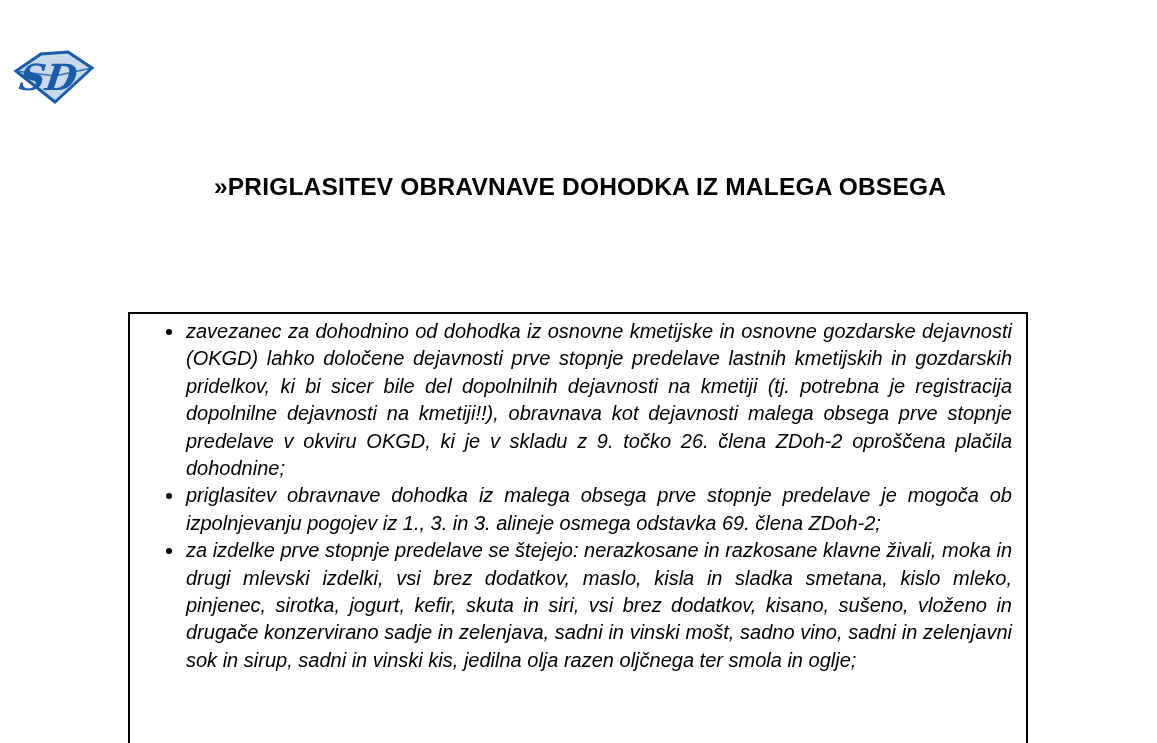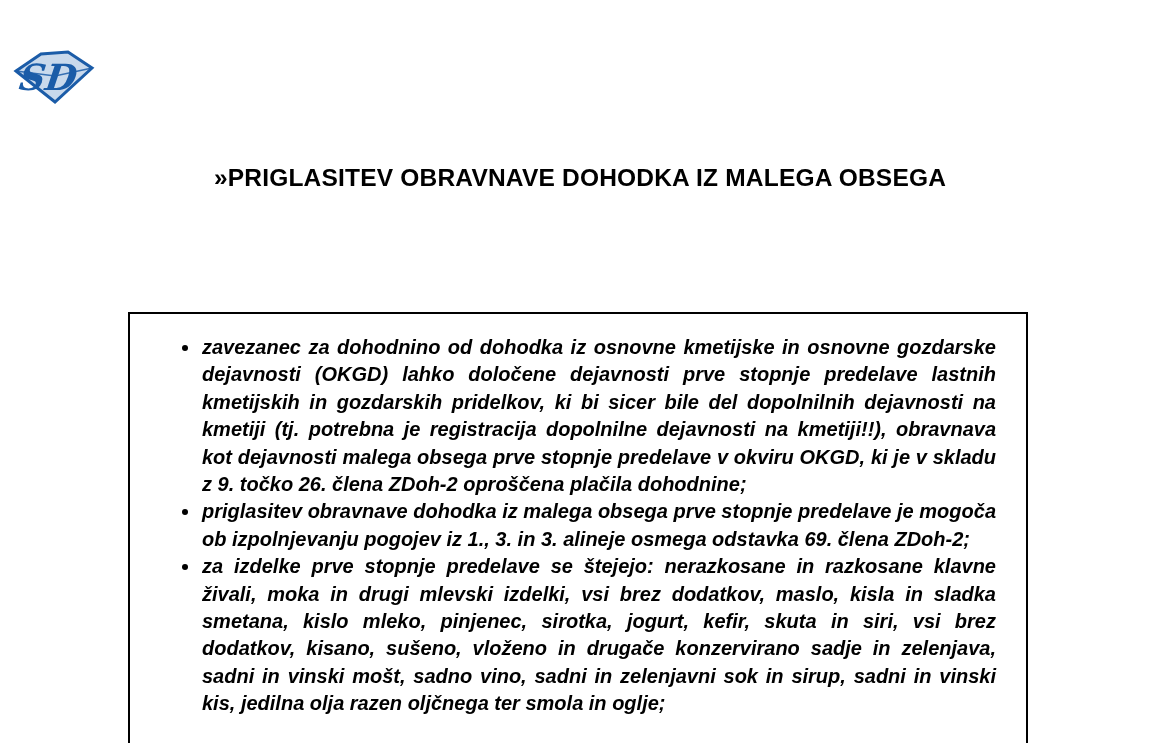--- a/index.html
+++ b/index.html
@@ -29,21 +29,21 @@
     font-family: "DejaVu Serif", serif;
     font-style: italic;
     font-weight: bold;
     font-size: 36px;
   }
 
   
   .title {
     position: absolute;
     left: 128px;
-    top: 163px;
+    top: 172px;
     width: 904px;
     margin: 0;
     text-align: center;
     font-size: 24.5px;
     font-weight: bold;
     line-height: 30px;
     letter-spacing: 0.2px;
   }
   .title .title-line { display: block; }
 
@@ -59,24 +59,23 @@
     padding: 4px 14px 10px 12px;
     font-style: italic;
     font-size: 20px;
     line-height: 27.4px;
   }
   .box-heading {
     text-decoration: underline;
     margin: 0 0 1px 0;
   }
   .bullets {
-    margin: 16px;
+    margin: 0;
     padding-left: 43px;
     list-style-type: disc;
-    font-weight: bold;
   }
   .bullets li {
     text-align: justify;
     padding-left: 1px;
   }
 </style>
 </head>
 <body>
 
 <div class="page">

